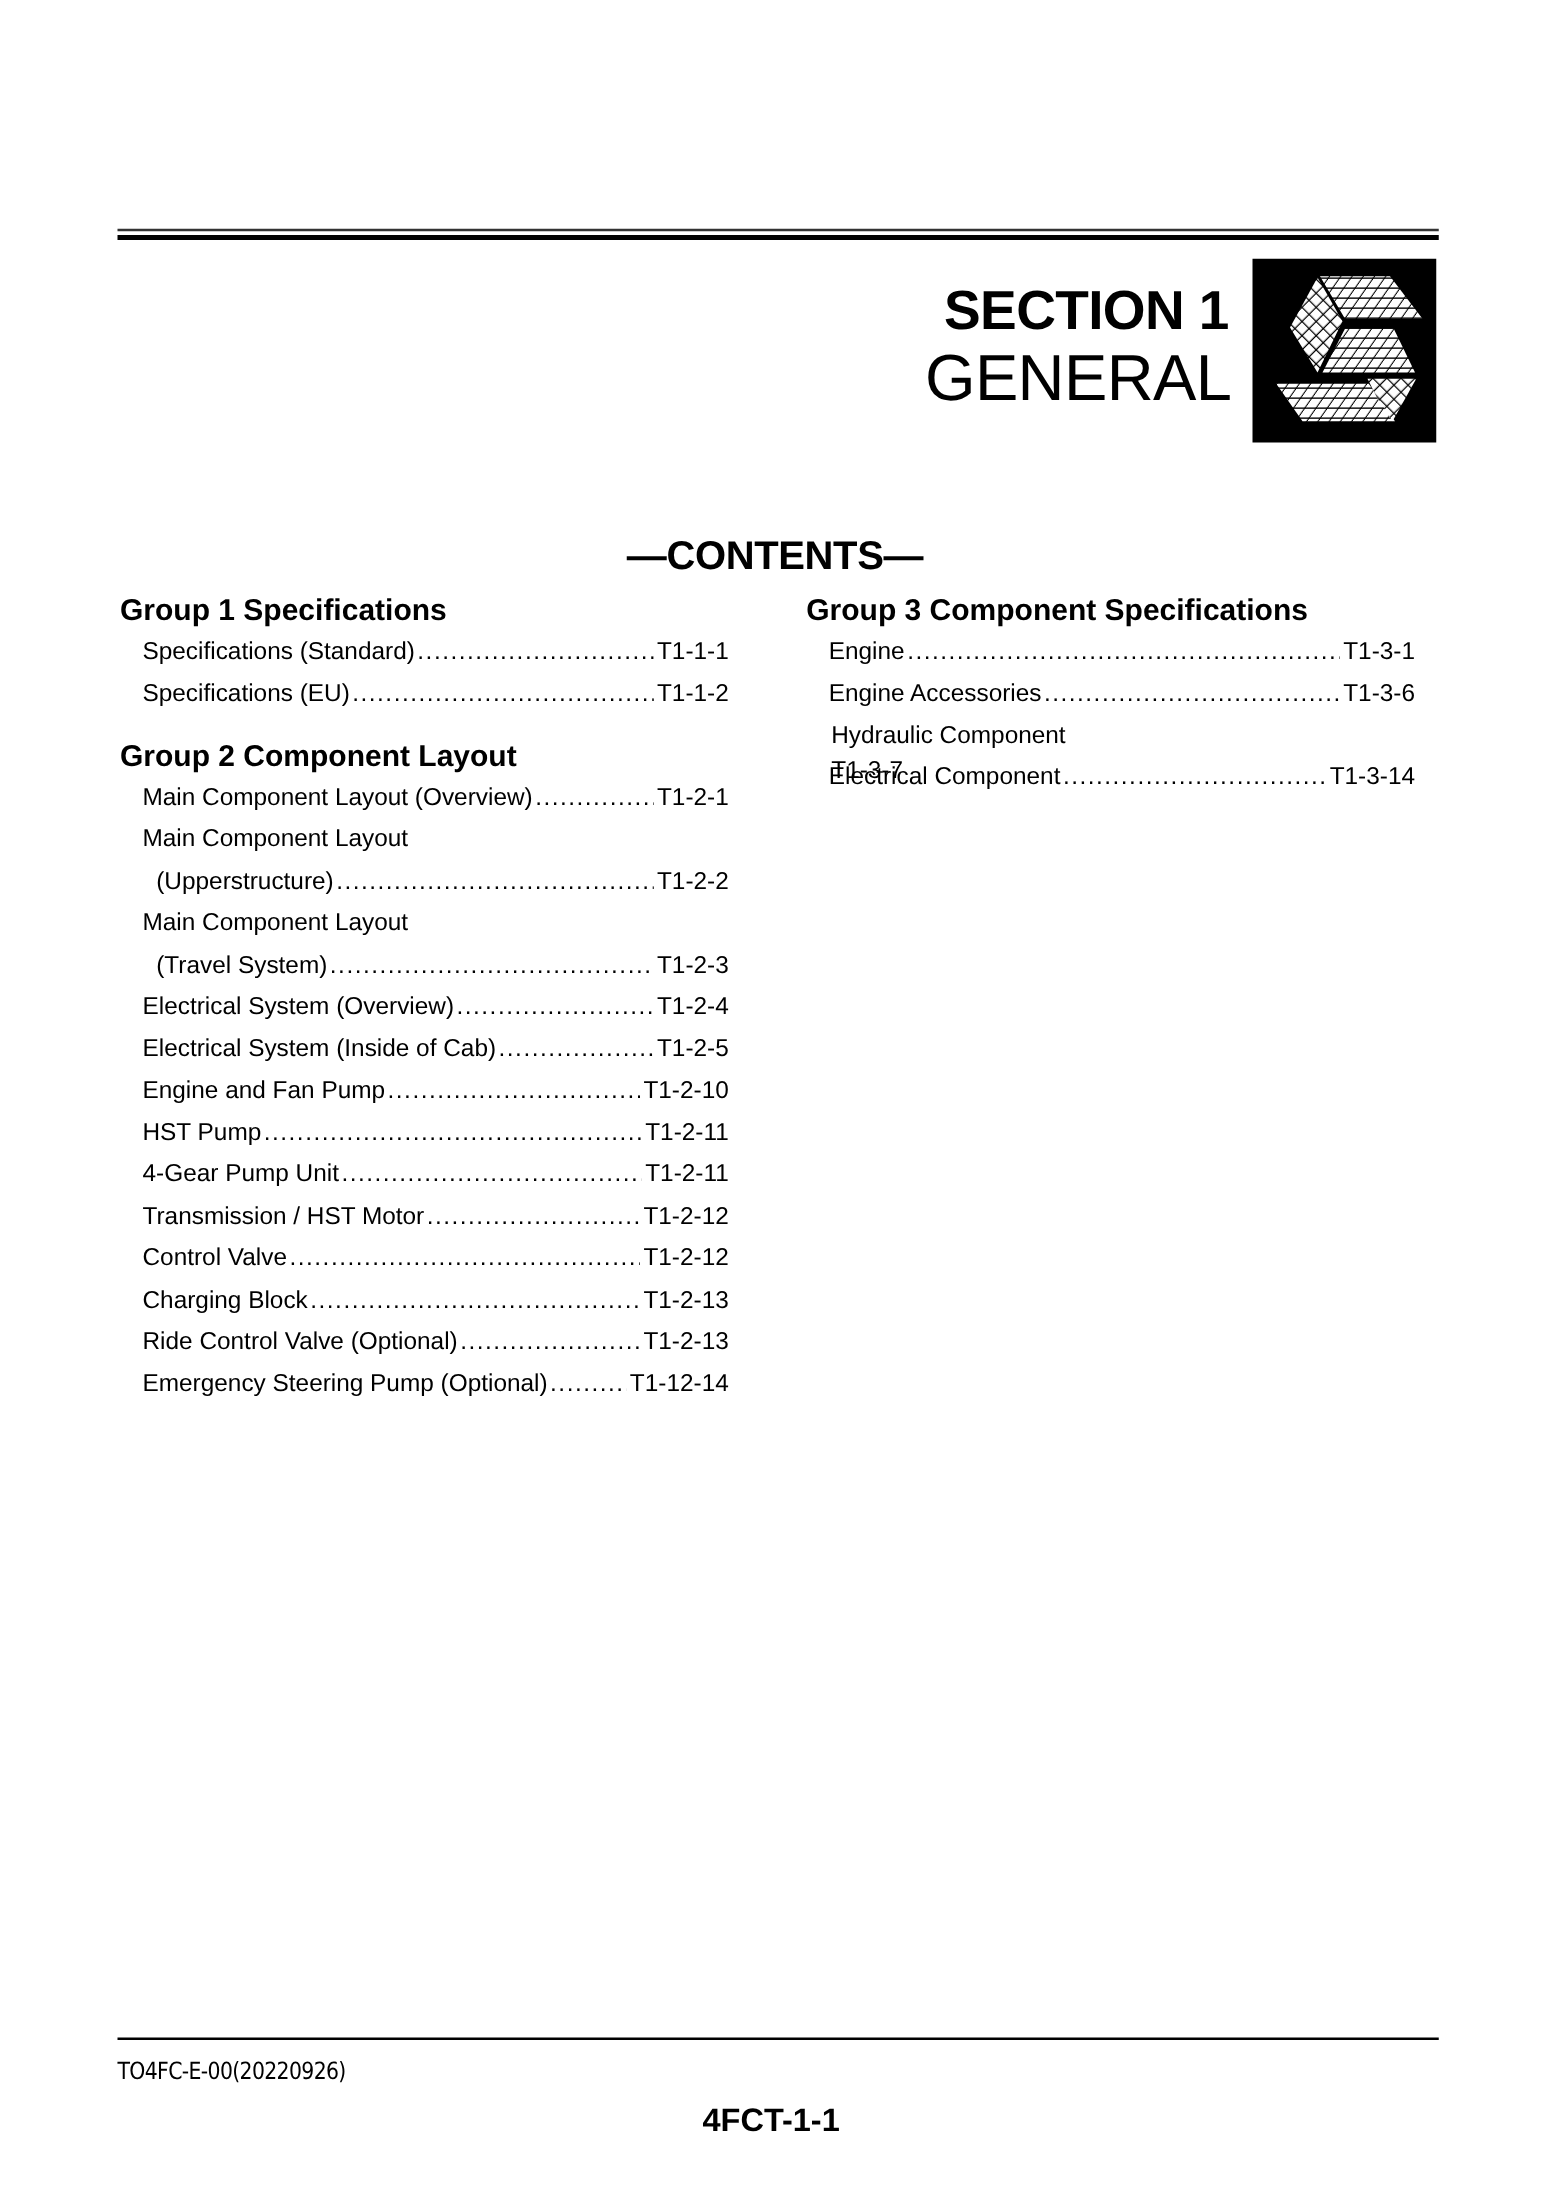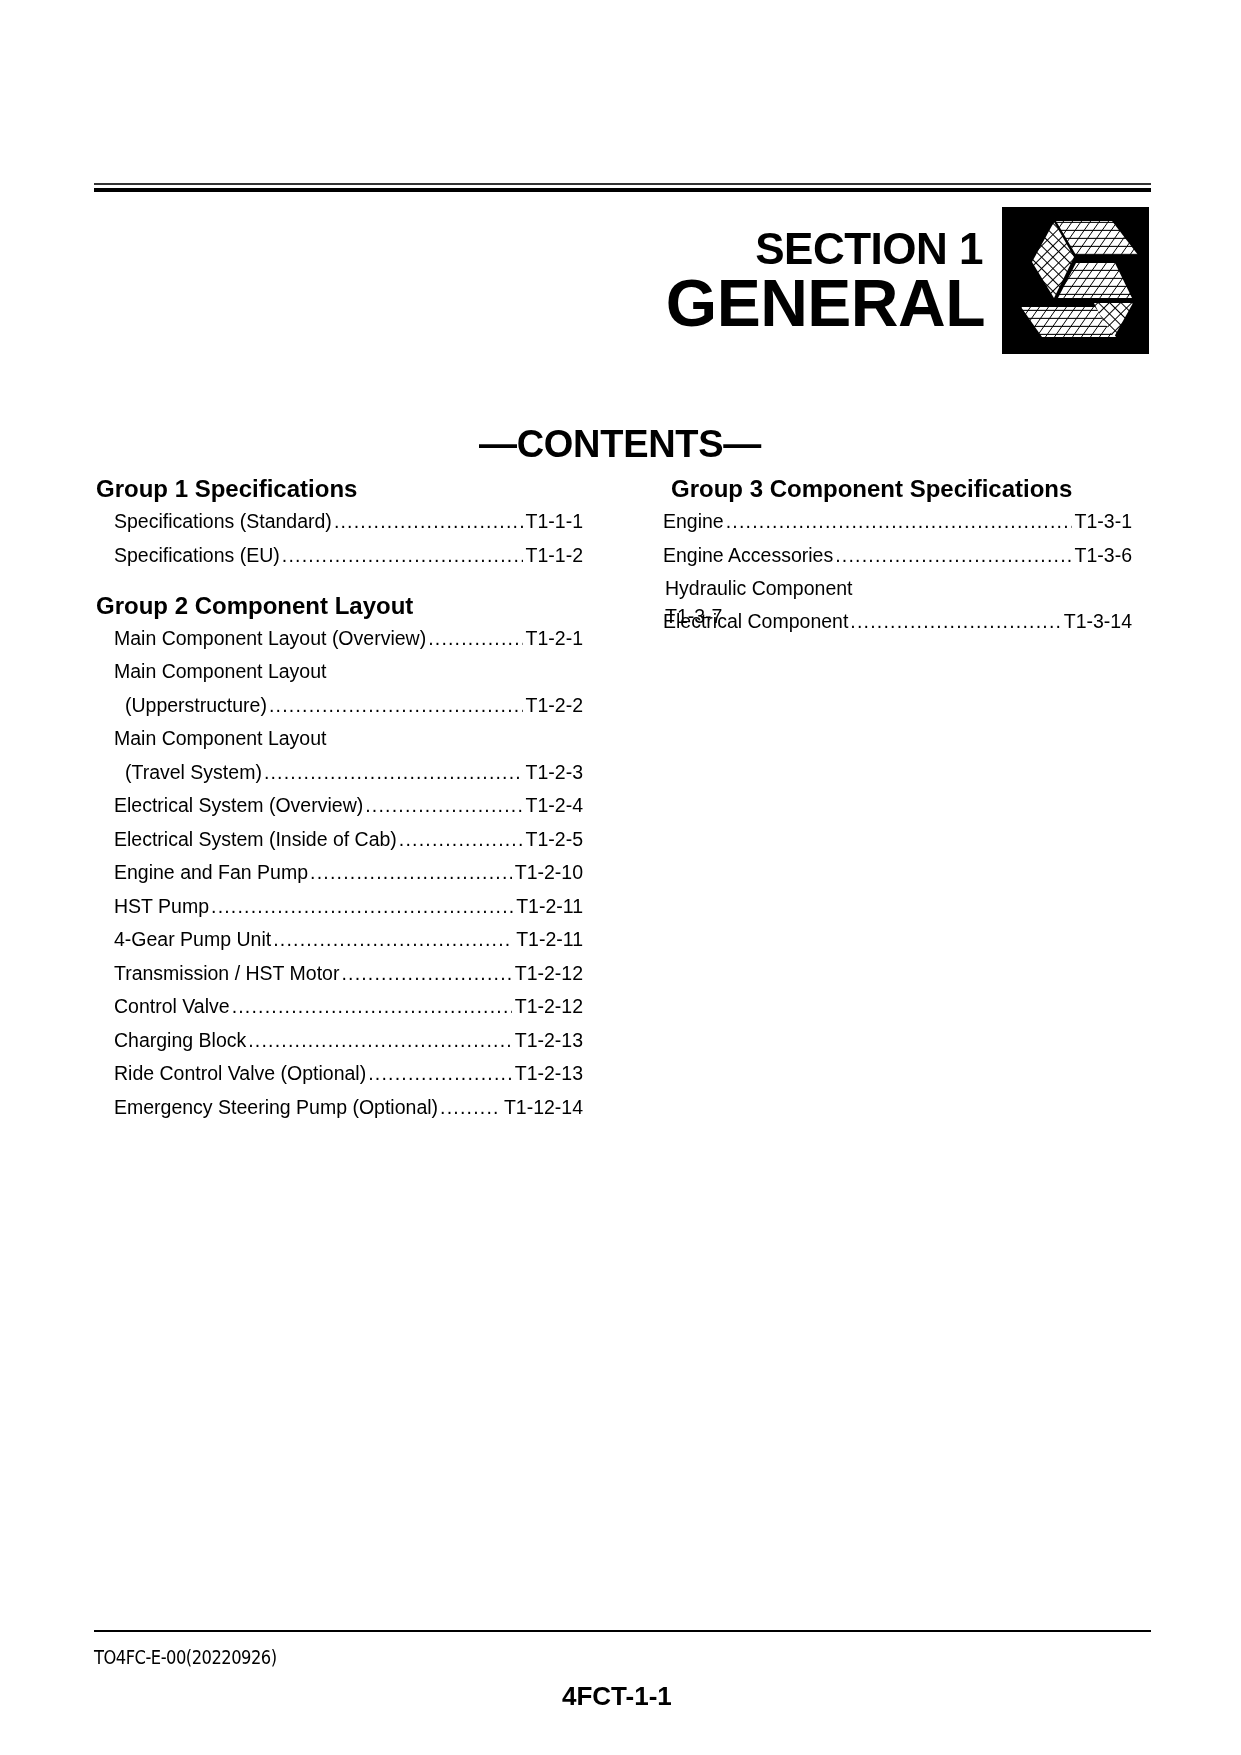--- a/index.html
+++ b/index.html
@@ -2,25 +2,25 @@
 <html><head>
 <meta charset="utf-8">
 <style>
   html, body { margin: 0; padding: 0; background: #ffffff; }
   body { width: 1241px; height: 1755px; position: relative; overflow: hidden; color: #000; font-family: "Liberation Sans", sans-serif; }
 
   .rule-thin { position: absolute; left: 94px; width: 1057px; top: 183px; height: 2px; background: #333; }
   .rule-thick { position: absolute; left: 94px; width: 1057px; top: 188px; height: 4px; background: #000; }
 
   .section-label { position: absolute; right: 258px; top: 224px; font-size: 44px; font-weight: bold; line-height: 50px; letter-spacing: -0.5px; white-space: nowrap; }
-  .section-title { position: absolute; right: 256px; top: 270px; font-size: 66px; font-weight: bold; line-height: 66px; letter-spacing: -0.5px; white-space: nowrap; }
+  .section-title { position: absolute; right: 256px; top: 270px; font-size: 52px; font-weight: normal; line-height: 66px; letter-spacing: -0.5px; white-space: nowrap; }
 
   .logo { position: absolute; left: 1002px; top: 207px; width: 147px; height: 147px; background: #000; }
 
-  .contents-heading { position: absolute; left: 0; width: 1241px; top: 424px; text-align: center; font-size: 38px; font-weight: bold; line-height: 40px; letter-spacing: -0.3px; }
+  .contents-heading { position: absolute; left: 0; width: 1241px; top: 424px; text-align: center; font-size: 32px; font-weight: bold; line-height: 40px; letter-spacing: -0.3px; }
   .contents-heading span { display: inline-block; transform: translateX(-0.5px); }
 
   .col { position: absolute; }
   .col-left { left: 96px; width: 487px; }
   .col-right { left: 645px; width: 487px; }
 
   .group-heading { position: absolute; left: 0; font-size: 24px; font-weight: bold; line-height: 28px; white-space: nowrap; }
 
   .entry { position: absolute; left: 18px; right: 0; height: 28px; font-size: 19.5px; line-height: 28px; display: flex; align-items: baseline; white-space: nowrap; }
   .entry.cont { left: 29px; }
@@ -157,21 +157,21 @@
     <span class="pg">T1-2-13</span>
   </div>
   <div class="entry" style="top:1093px;">
     <span class="lbl">Emergency Steering Pump (Optional)</span>
     <span class="dots"></span>
     <span class="pg">T1-12-14</span>
   </div>
 </div>
 
 <div class="col col-right" style="top:0;height:700px;">
-  <div class="group-heading" style="top:475px;margin-left:26px;">Group 3 Component Specifications</div>
+  <div class="group-heading" style="top:475px;">Group 3 Component Specifications</div>
 
   <div class="entry" style="top:507px;">
     <span class="lbl">Engine</span>
     <span class="dots"></span>
     <span class="pg">T1-3-1</span>
   </div>
   <div class="entry" style="top:541px;">
     <span class="lbl">Engine Accessories</span>
     <span class="dots"></span>
     <span class="pg">T1-3-6</span>

